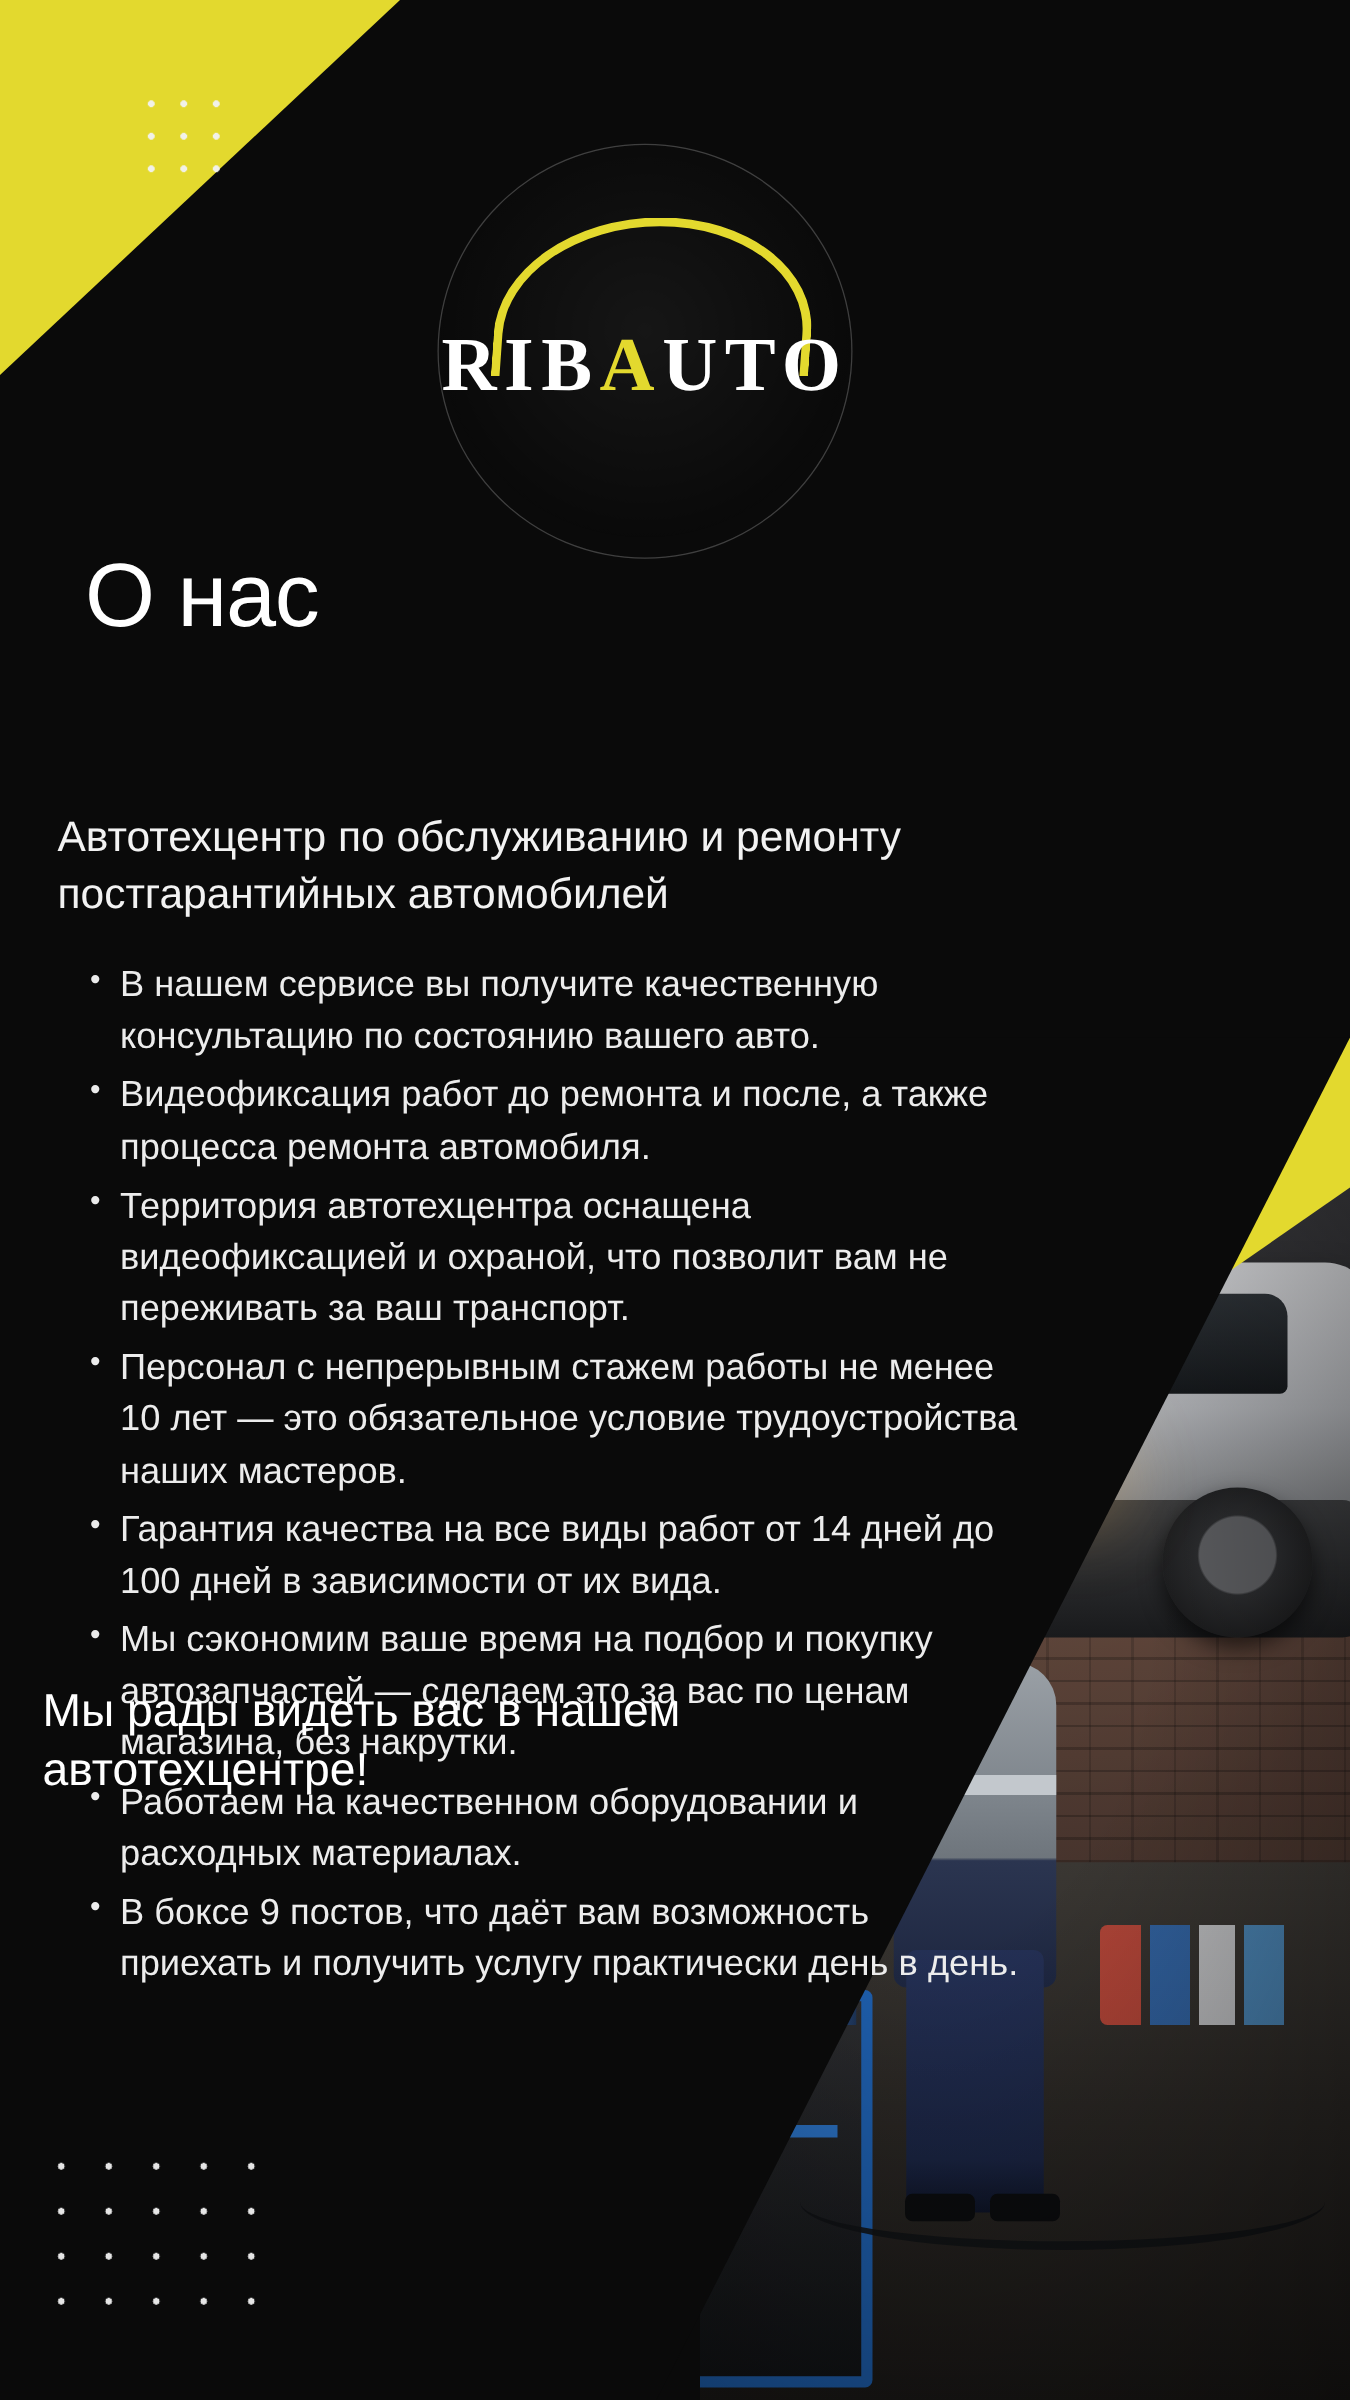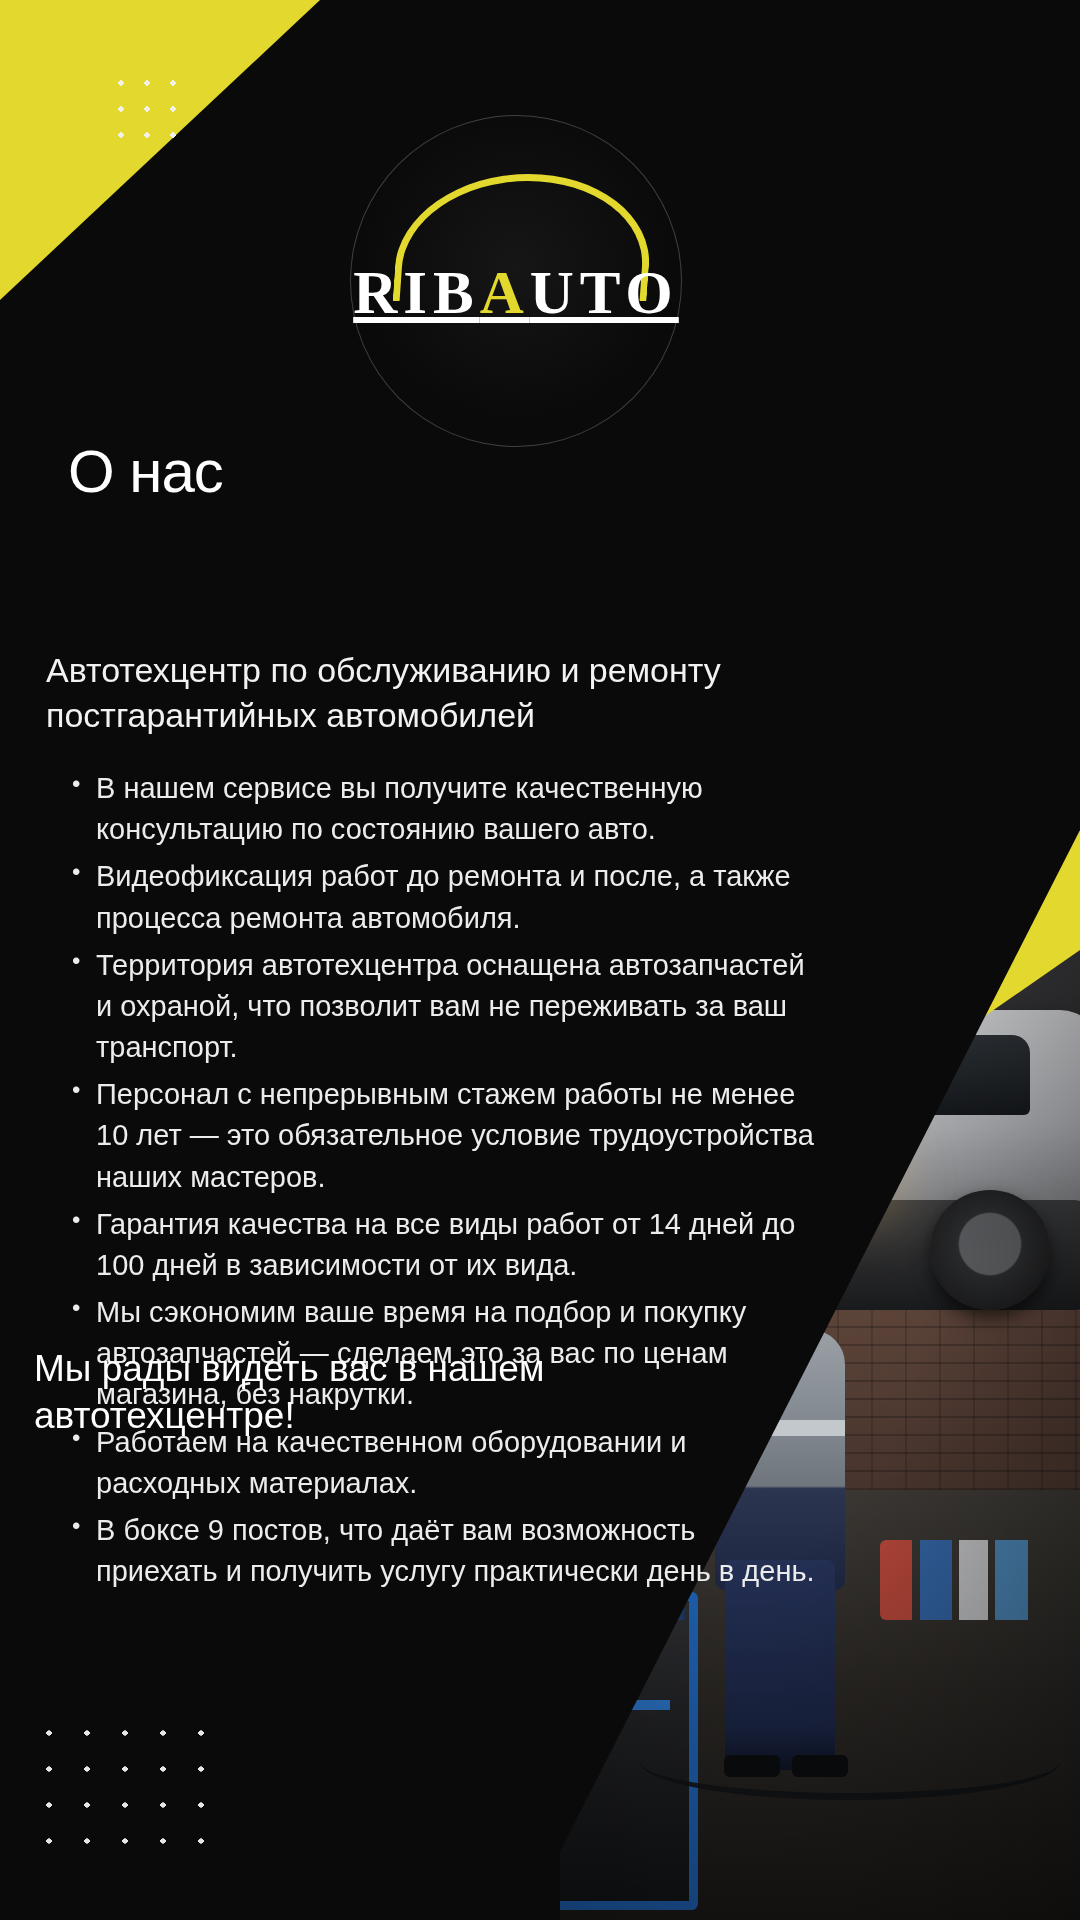--- a/index.html
+++ b/index.html
@@ -316,30 +316,29 @@
     left: 0;
     right: 0;
     top: 142px;
     text-align: center;
     font-size: 61px;
     letter-spacing: 6px;
     font-weight: 700;
     color: #ffffff;
     font-family: "Liberation Serif", serif;
     white-space: nowrap;
-    text-decoration: underline;
   }
   .logo-wordmark .accent { color: #e3d92e; }
 
   
   .headline {
     position: absolute;
     left: 68px;
     top: 440px;
-    font-size: 60px;
+    font-size: 72px;
     line-height: 1.05;
     color: #ffffff;
     letter-spacing: -1px;
   }
   .subtitle {
     position: absolute;
     left: 46px;
     top: 648px;
     width: 760px;
     font-size: 34px;
@@ -431,21 +430,21 @@
     <div class="logo-wordmark"><span>RIB</span><span class="accent">A</span><span>UTO</span></div>
   </div>
 
   <div class="headline">О нас</div>
 
   <div class="subtitle">Автотехцентр по обслуживанию и ремонту постгарантийных автомобилей</div>
 
   <ul class="bullets">
     <li>В нашем сервисе вы получите качественную консультацию по состоянию вашего авто.</li>
     <li>Видеофиксация работ до ремонта и после, а также процесса ремонта автомобиля.</li>
-    <li>Территория автотехцентра оснащена автозапчастей и охраной, что позволит вам не переживать за ваш транспорт.</li>
+    <li>Территория автотехцентра оснащена видеофиксацией и охраной, что позволит вам не переживать за ваш транспорт.</li>
     <li>Персонал с непрерывным стажем работы не менее 10 лет — это обязательное условие трудоустройства наших мастеров.</li>
     <li>Гарантия качества на все виды работ от 14 дней до 100 дней в зависимости от их вида.</li>
     <li>Мы сэкономим ваше время на подбор и покупку автозапчастей — сделаем это за вас по ценам магазина, без накрутки.</li>
     <li>Работаем на качественном оборудовании и расходных материалах.</li>
     <li>В боксе 9 постов, что даёт вам возможность приехать и получить услугу практически день в день.</li>
   </ul>
 
   <div class="closing">Мы рады видеть вас в нашем автотехцентре!</div>
 
 </div>

